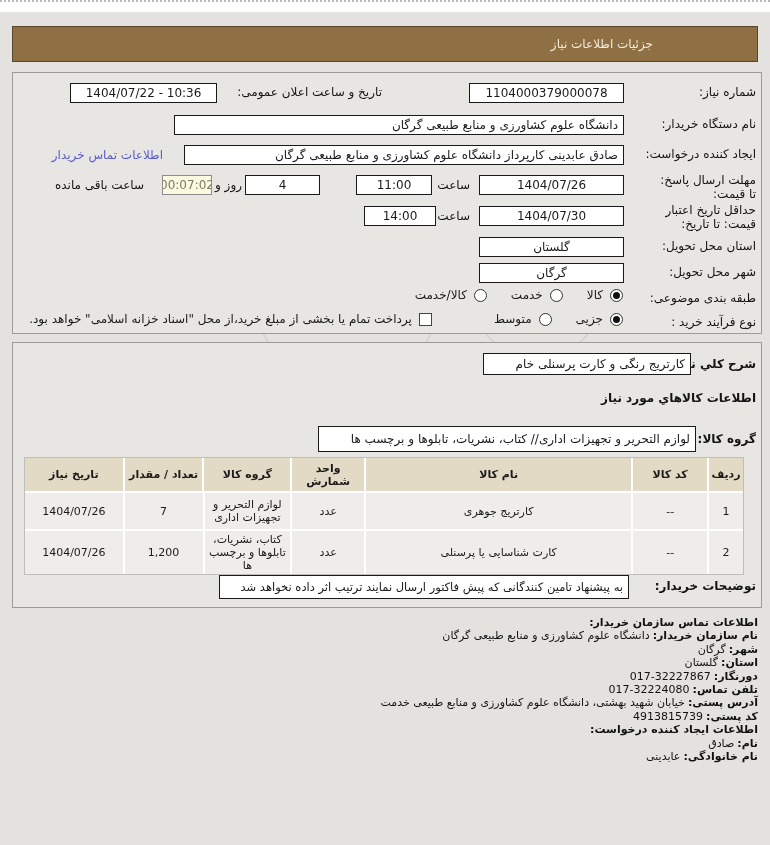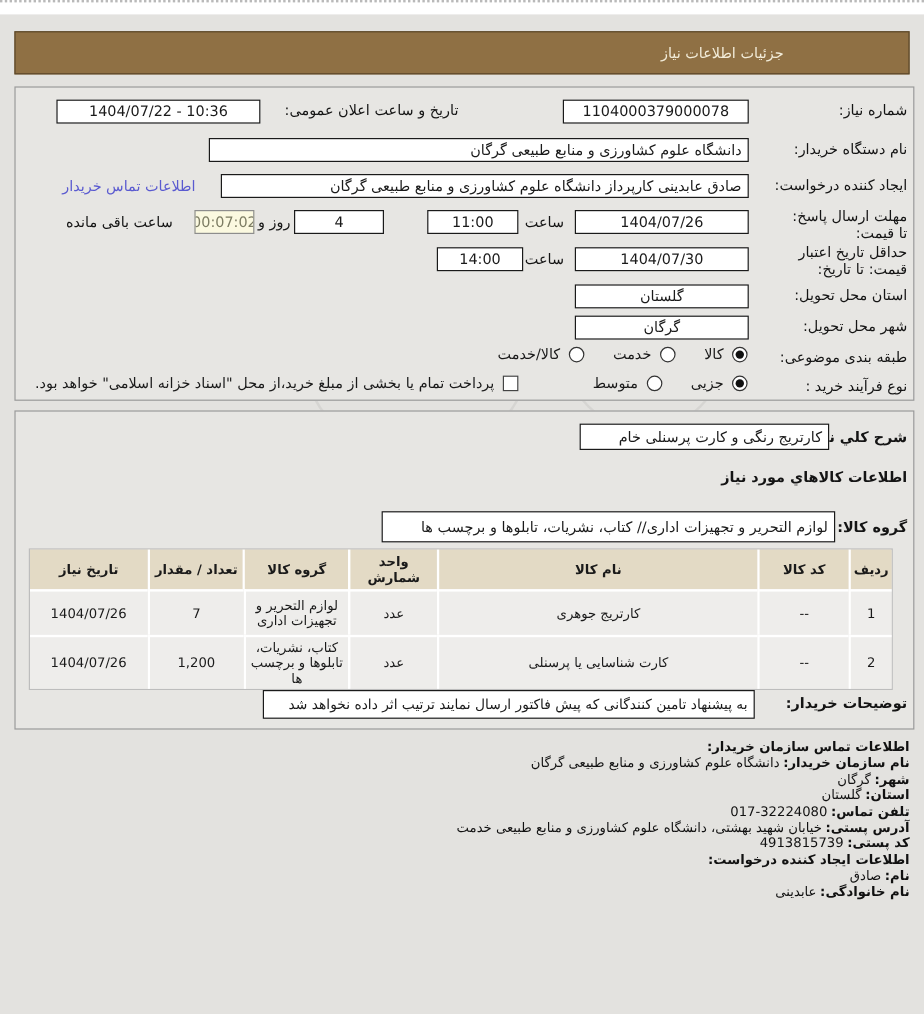--- a/index.html
+++ b/index.html
@@ -92,21 +92,21 @@
   <div class="topstrip"></div>
 
   <div class="titlebar">جزئیات اطلاعات نیاز</div>
 
   <div class="panel" id="panel1">
 
     <div class="lbl" style="top:12px;right:5px;">شماره نیاز:</div>
     <div class="ibox" style="top:10px;right:137px;width:155px;">1104000379000078</div>
 
     <div class="lbl" style="top:12px;right:379px;margin-left:14px;">تاریخ و ساعت اعلان عمومی:</div>
-    <div class="ibox" style="top:10px;right:544px;width:170px;">10:36 - 1404/07/22</div>
+    <div class="ibox" style="top:10px;right:544px;width:147px;">10:36 - 1404/07/22</div>
 
     <div class="lbl" style="top:44px;right:5px;">نام دستگاه خریدار:</div>
     <div class="ibox rt" style="top:42px;right:137px;width:450px;">دانشگاه علوم کشاورزی و منابع طبیعی گرگان</div>
 
     <div class="lbl" style="top:74px;right:5px;">ایجاد کننده درخواست:</div>
     <div class="ibox rt" style="top:72px;right:137px;width:440px;">صادق عابدینی کارپرداز دانشگاه علوم کشاورزی و منابع طبیعی گرگان</div>
     <div class="link" style="top:75px;right:598px;">اطلاعات تماس خریدار</div>
 
     <div class="lbl two" style="top:100px;right:5px;">مهلت ارسال پاسخ: تا قیمت:</div>
     <div class="ibox" style="top:102px;right:137px;width:145px;">1404/07/26</div>
@@ -197,20 +197,21 @@
 
     <div class="lbl bold" style="top:236px;right:5px;">توضیحات خریدار:</div>
     <div class="ibox rt" style="top:232px;right:132px;width:410px;height:24px;font-size:11.5px;">به پیشنهاد تامین کنندگانی که پیش فاکتور ارسال نمایند ترتیب اثر داده نخواهد شد</div>
   </div>
 
   <div class="contact">
     <div class="cline"><b>اطلاعات تماس سازمان خریدار:</b><span></span></div>
     <div class="cline"><b>نام سازمان خریدار:</b><span>دانشگاه علوم کشاورزی و منابع طبیعی گرگان</span></div>
     <div class="cline"><b>شهر:</b><span>گرگان</span></div>
     <div class="cline"><b>استان:</b><span>گلستان</span></div>
+    <div class="cline"><b>دورنگار:</b><span>32227867-017</span></div>
     <div class="cline"><b>تلفن تماس:</b><span>32224080-017</span></div>
     <div class="cline"><b>آدرس پستی:</b><span>خیابان شهید بهشتی، دانشگاه علوم کشاورزی و منابع طبیعی خدمت</span></div>
     <div class="cline"><b>کد پستی:</b><span>4913815739</span></div>
     <div class="cline"><b>اطلاعات ایجاد کننده درخواست:</b><span></span></div>
     <div class="cline"><b>نام:</b><span>صادق</span></div>
     <div class="cline"><b>نام خانوادگی:</b><span>عابدینی</span></div>
   </div>
 
 </div>
 

